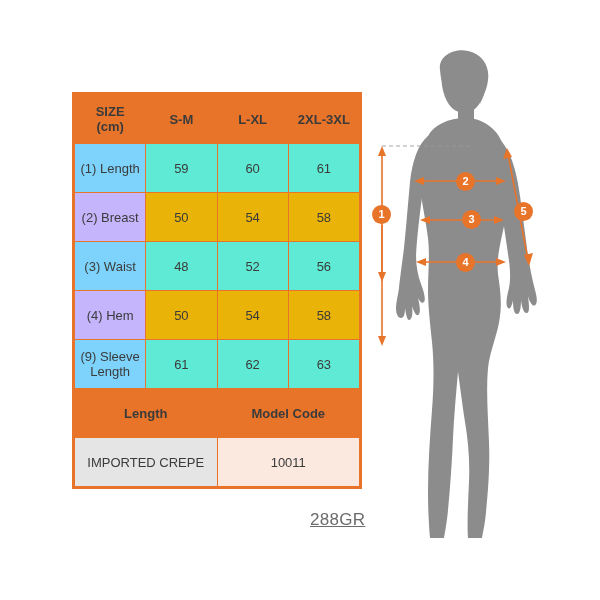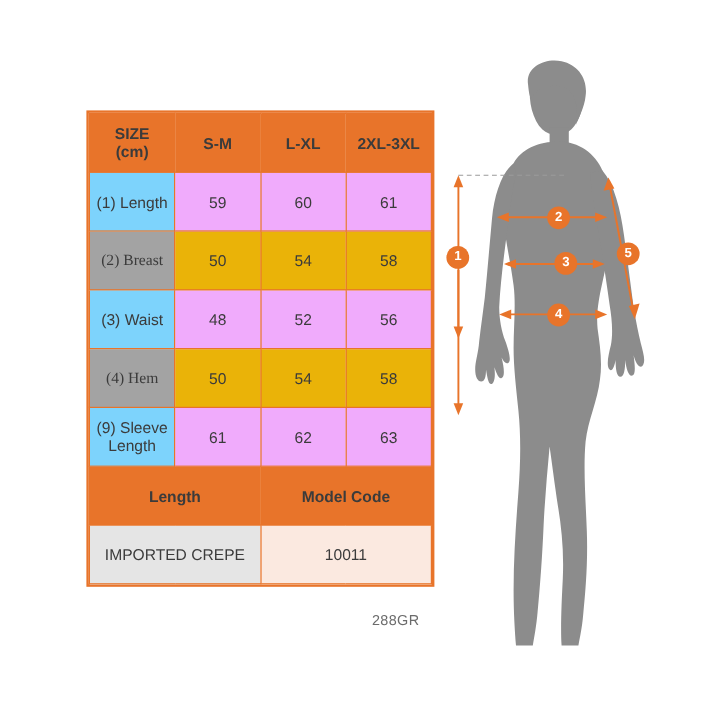--- a/index.html
+++ b/index.html
@@ -50,25 +50,24 @@
     font-size: 14px;
     height: 46px;
   }
   .row-label {
     background: #7dd3fc;
     font-size: 12.5px;
     color: #4a4a4a;
     width: 88px;
   }
   .row-label.alt {
-    background: #a3a3a3;
-    font-family: Liberation Serif, serif;
+    background: #c4b5fd;
   }
   .val {
-    background: #f0abfc;
+    background: #5eead4;
     font-size: 15px;
     color: #3b3b3b;
   }
   .val.alt {
     background: #eab308;
   }
   .fabric-head {
     background: #e8742a;
     color: #ffffff;
     font-weight: bold;
@@ -85,23 +84,24 @@
     background: #fbe9e0;
     font-size: 14px;
     color: #3b3b3b;
     height: 44px;
     margin-left: 36px;
   }
   .code-note {
     position: absolute;
     left: 310px;
     top: 510px;
-    font-size: 12px;
+    font-size: 17px;
     color: #6b6b6b;
     letter-spacing: 0.3px;
+    text-decoration: underline;
   }
 
   
   .figure-area {
     position: absolute;
     left: 370px;
     top: 50px;
     width: 225px;
     height: 500px;
   }

